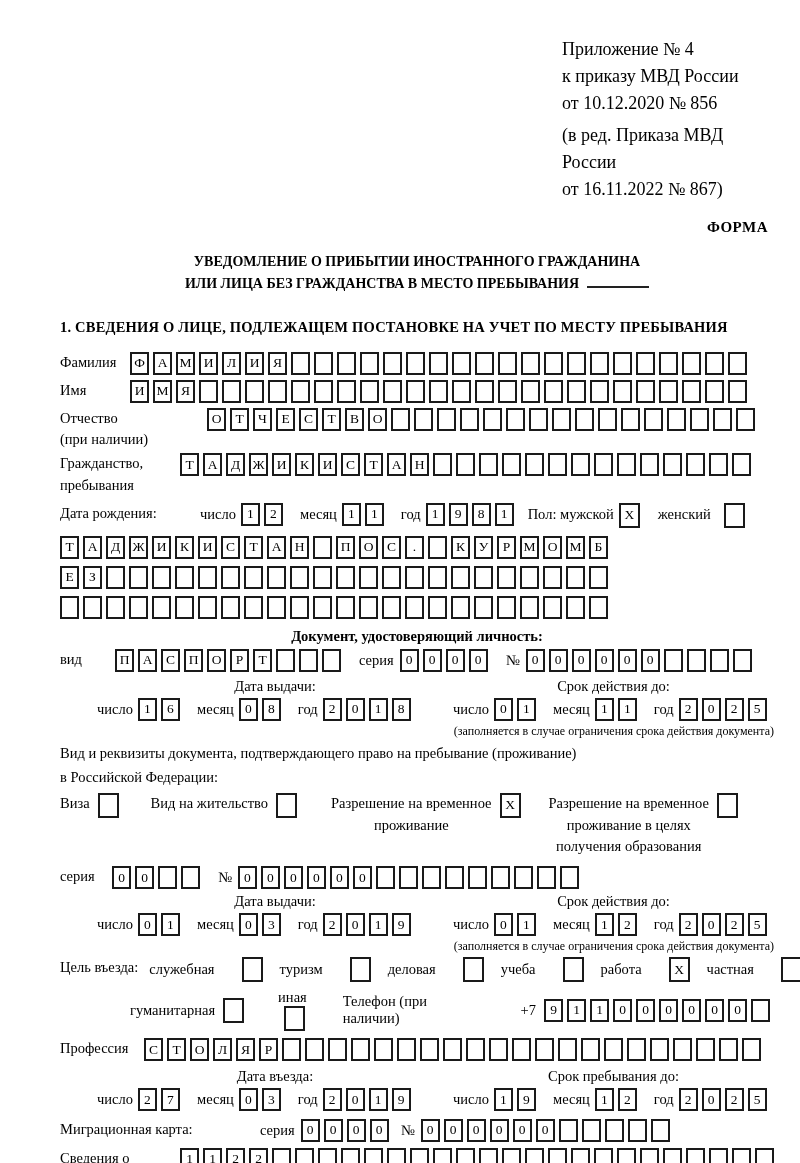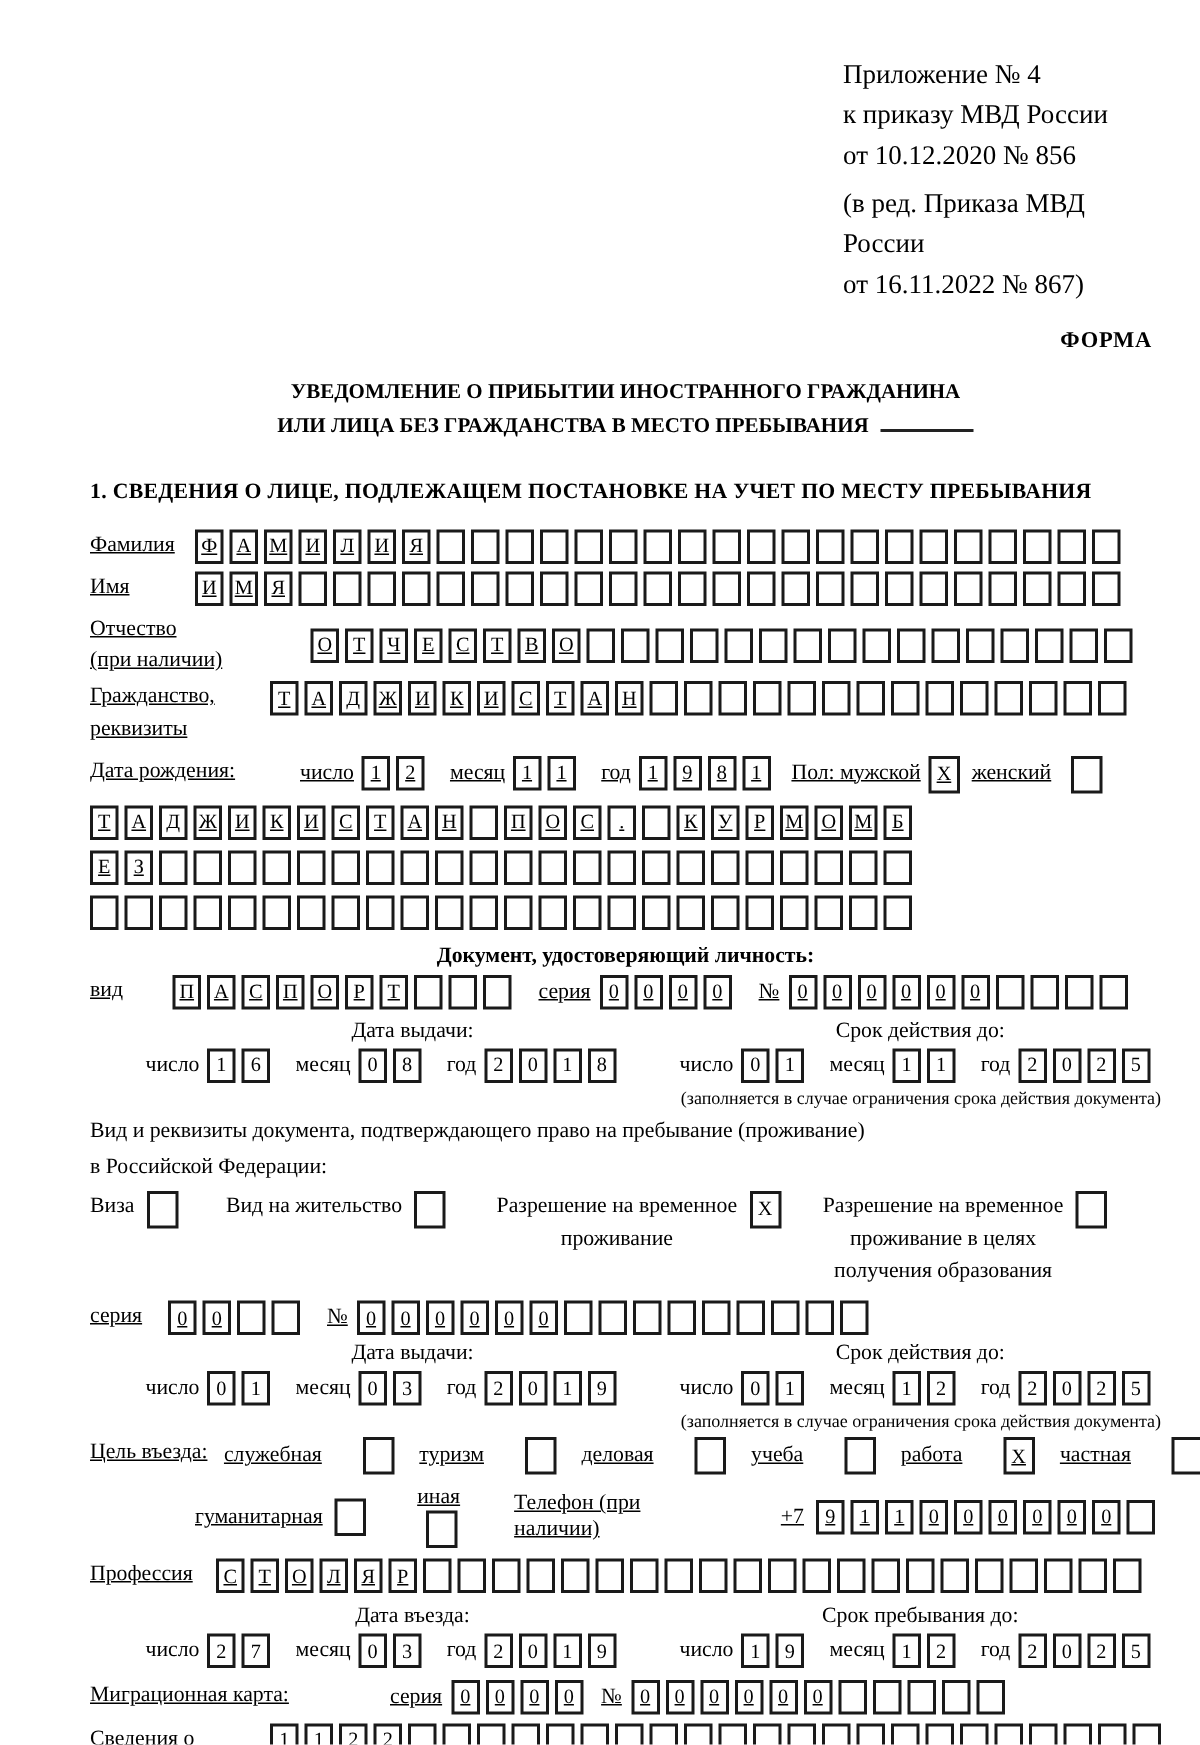--- a/index.html
+++ b/index.html
@@ -9,21 +9,21 @@
     font-family:"Liberation Serif", serif;font-size:14.5px;
     padding:36px 26px 10px 60px;
   }
   .annex{margin-left:502px;line-height:1.5;font-size:18px;}
   .annex-note{margin-top:5px;}
   .forma{text-align:right;font-weight:bold;font-size:15px;margin-top:16px;padding-right:6px;letter-spacing:.5px;}
   .title{text-align:center;font-weight:bold;font-size:14px;line-height:1.45;margin-top:16px;}
   .blank{display:inline-block;width:62px;border-bottom:2px solid #222;height:14px;margin-left:8px;}
   .sec{font-weight:bold;font-size:14.5px;margin-top:24px;margin-bottom:16px;letter-spacing:.2px;}
 
-  .row{display:flex;align-items:flex-start;margin-bottom:5px;text-decoration:underline;}
+  .row{display:flex;align-items:flex-start;margin-bottom:5px;}
   .label{line-height:1.5;flex:0 0 auto;}
   .w70{width:70px;}
   .w147{width:147px;}
   .w120{width:120px;}
   .w145{width:145px;}
   .w55{width:55px;}
   .w200{width:200px;}
 
   .strip{display:flex;flex:0 0 auto;}
   .cell{
@@ -148,21 +148,21 @@
       <span class="cell"></span>
       <span class="cell"></span>
       <span class="cell"></span>
       <span class="cell"></span>
       <span class="cell"></span>
       <span class="cell"></span>
       <span class="cell"></span>
     </div>
 </div>
 
-<div class="row" style="margin-bottom:2px;align-items:center;">
+<div class="row" style="margin-bottom:2px;">
   <div class="label w147">
     <div>Отчество</div>
     <div>(при наличии)</div>
   </div>
   <div class="strip">
       <span class="cell">О</span>
       <span class="cell">Т</span>
       <span class="cell">Ч</span>
       <span class="cell">Е</span>
       <span class="cell">С</span>
@@ -184,21 +184,21 @@
       <span class="cell"></span>
       <span class="cell"></span>
       <span class="cell"></span>
       <span class="cell"></span>
     </div>
 </div>
 
 <div class="row" style="margin-bottom:6px;">
   <div class="label w120">
     <div>Гражданство,</div>
-    <div>реквизиты</div>
+    <div>пребывания</div>
   </div>
   <div class="strip">
       <span class="cell">Т</span>
       <span class="cell">А</span>
       <span class="cell">Д</span>
       <span class="cell">Ж</span>
       <span class="cell">И</span>
       <span class="cell">К</span>
       <span class="cell">И</span>
       <span class="cell">С</span>
@@ -238,21 +238,21 @@
   <span class="strip">
       <span class="cell">1</span>
       <span class="cell">9</span>
       <span class="cell">8</span>
       <span class="cell">1</span>
     </span>
   <span class="dg-lab" style="margin-left:10px;">Пол: мужской</span>
   <span class="strip cb">
       <span class="cell">X</span>
     </span>
-  <span class="dg-lab" style="margin-left:4px;">женский</span>
+  <span class="dg-lab" style="margin-left:14px;">женский</span>
   <span class="strip cb" style="margin-left:8px;">
       <span class="cell"></span>
     </span>
 </div>
 
 <div class="row stack" style="margin-bottom:0;">
   <div>
     <div class="strip">
         <span class="cell">Т</span>
         <span class="cell">А</span>

